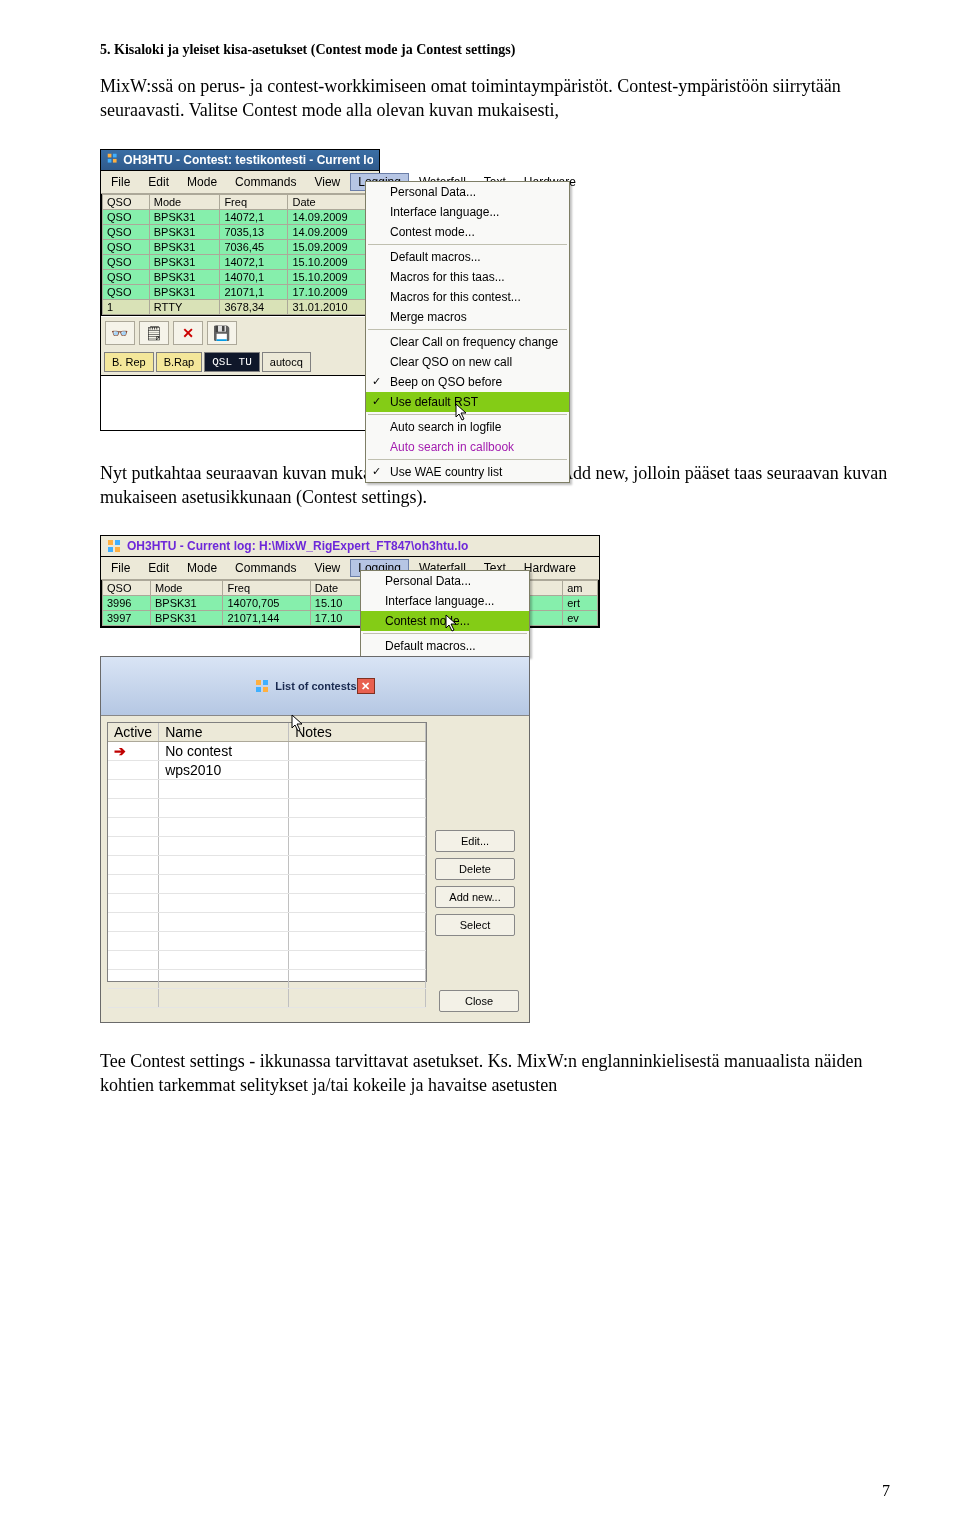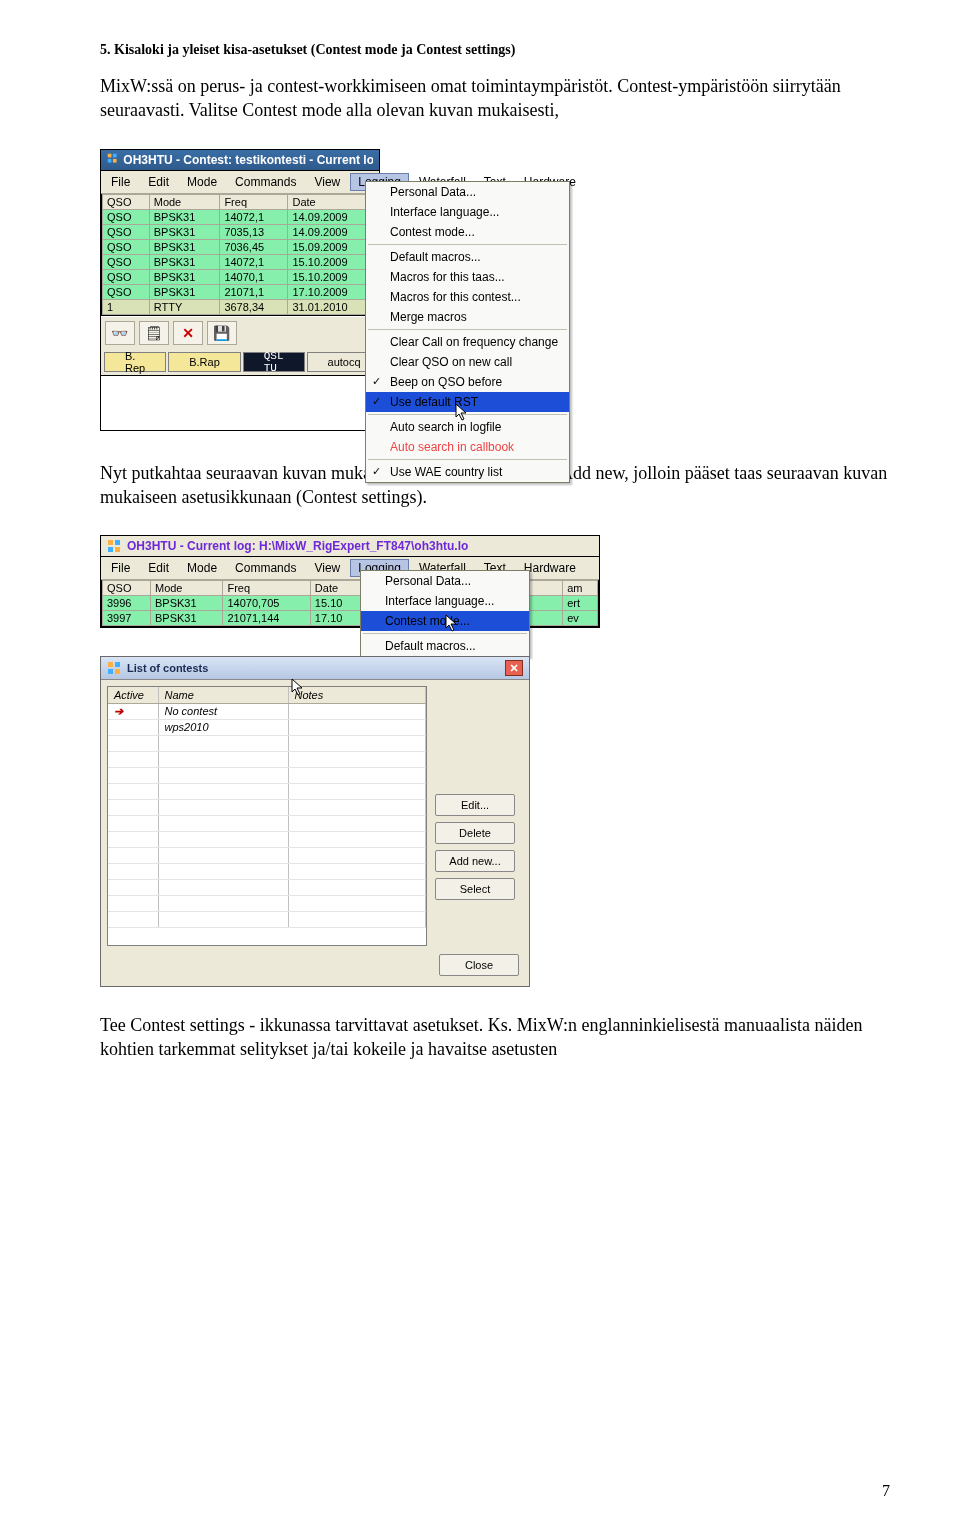--- a/index.html
+++ b/index.html
@@ -92,23 +92,23 @@
     border: 1px solid #7e7e66;
     box-shadow: 2px 2px 2px rgba(0,0,0,.25);
     font-family: Tahoma, Arial, sans-serif;
     font-size: 12px;
     min-width: 205px;
   }
   .menu .mrow {
     padding: 3px 10px 3px 24px;
     position: relative;
   }
-  .menu .mrow.disabled { color: #ef4444; }
+  .menu .mrow.disabled { color: #a21caf; }
   .menu .mrow.hl {
-    background: #1d4ed8;
+    background: #84cc16;
   }
   .menu .sep {
     height: 1px;
     background: #c0c0b0;
     margin: 2px 2px;
   }
   .menu .chk::before {
     content: "✓";
     position: absolute;
     left: 6px;
@@ -136,21 +136,21 @@
     font-size: 14px;
   }
   .macrobar {
     display: flex;
     gap: 2px;
     padding: 3px;
     background: #ece9d8;
   }
   .mbtn {
     height: 20px;
-    padding: 0 20px;
+    padding: 0 7px;
     border: 1px solid #808080;
     font-size: 11px;
     display: flex; align-items: center;
   }
   .mbtn.yellow { background: #f4e79a; }
   .mbtn.pink   { background: #0f172a; color:#fff;font-family:Liberation Mono, monospace; }
   .mbtn.gray   { background: #ece9d8; }
 
   
   .shot { position: relative; display: inline-block; }
@@ -160,42 +160,42 @@
     width: 430px;
     border: 1px solid #6a6a6a;
     font-family: Tahoma, Arial, sans-serif;
     font-size: 11px;
     background: #ece9d8;
     margin-top: 4px;
   }
   .loc-title {
     background: linear-gradient(to bottom,#d9e4f5,#b5c7e3);
     border-bottom: 1px solid #888;
-    padding: 3px 6px;
-    display:flex; align-items:center; justify-content:space-between;
+    padding: 21px 6px;
+    display:flex; align-items:center; justify-content:center;
     font-weight: bold;
     color: #1a2a50;
   }
   .close-x {
     width: 18px; height: 16px;
     background: #e86050;
     border: 1px solid #803020;
     color: #fff;
     font-weight: bold;
     display:flex;align-items:center;justify-content:center;
     font-size: 11px;
   }
   .loc-body { display:flex; align-items:flex-start; padding: 6px 8px 8px 6px; gap: 8px; position:relative;}
   .loc-table {
     border: 1px solid #808080;
     background: #fff;
     width: 320px;
     height: 260px;
   }
-  .loc-table table { border-collapse: collapse; width:100%; font-size:11px;font-style:italic; }
+  .loc-table table { border-collapse: collapse; width:100%; font-size:14px; }
   .loc-table th, .loc-table td {
     border-right: 1px solid #c0c0c0;
     padding: 1px 6px;
     text-align: left;
     height: 16px;
   }
   .loc-table thead th {
     background: #ece9d8;
     border-bottom: 1px solid #aca899;
     font-weight: normal;

